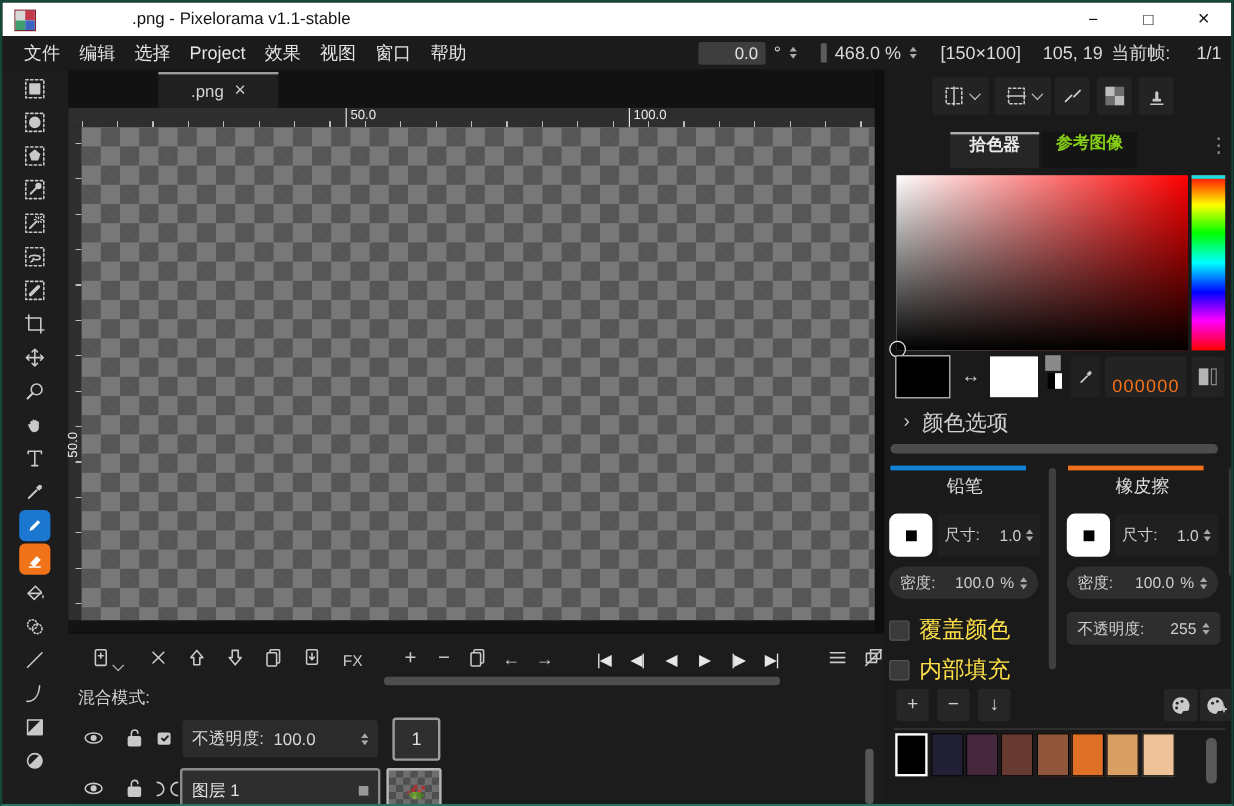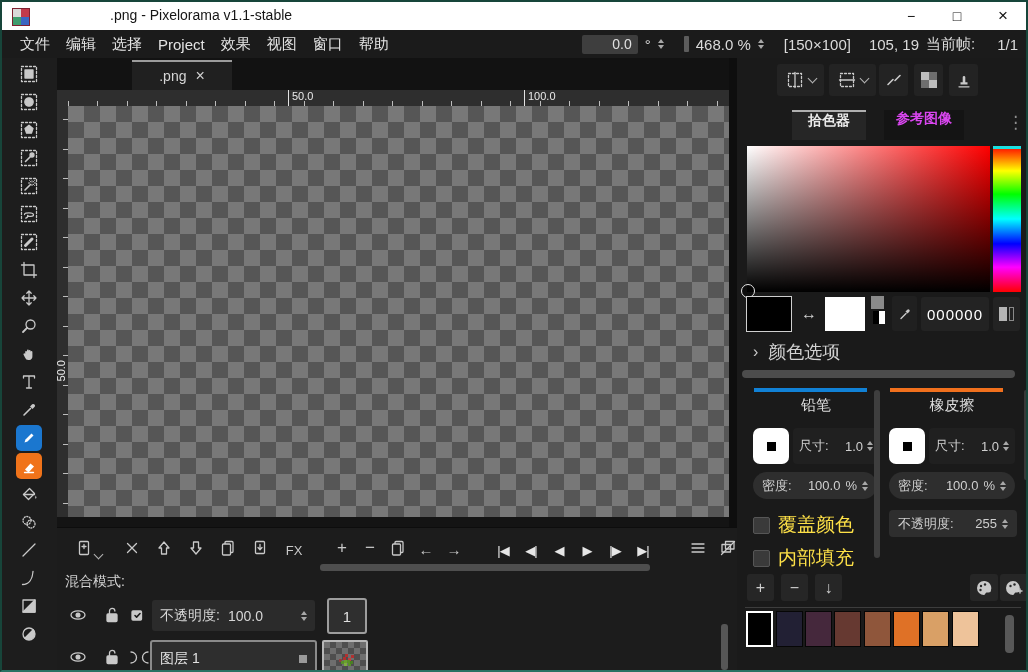--- a/index.html
+++ b/index.html
@@ -52,21 +52,21 @@
   .sprite{position:absolute;left:20px;top:18px;width:3px;height:3px;background:#6a9e2f;box-shadow:3px 0 #5a8f29,6px 1px #4a7f24,-3px 1px #5a8f29,0 3px #7fae3f,4px 3px #5a8f29,-1px -3px #b03030,4px -2px #c04040,7px -5px #b03030,-5px -1px #8f4040,1px -6px #b03030;}
   .vscroll-tl{position:absolute;left:664px;top:96px;width:7px;height:46px;background:#565656;border-radius:3px;}
   
   .rightpanel{left:735px;top:56px;width:293px;height:616px;background:#1a1a1a;}
   .rbtn{position:absolute;top:6px;height:32px;background:#232323;border-radius:3px;display:flex;align-items:center;justify-content:center;gap:4px;}
   .rtab{position:absolute;top:52px;height:30px;display:flex;align-items:flex-start;justify-content:center;font-size:14px;box-sizing:border-box;font-weight:bold;}
   .svsq{position:absolute;left:10px;top:88px;width:243px;height:146px;background:linear-gradient(to bottom,rgba(0,0,0,0),#000),linear-gradient(to right,#fff,#f00);}
   .svcur{position:absolute;left:-6px;bottom:-6px;width:12px;height:12px;border:1.5px solid #e8e8e8;border-radius:50%;background:rgba(0,0,0,.5);}
   .hue{position:absolute;left:256px;top:88px;width:28px;height:146px;background:linear-gradient(to bottom,#f00,#ff0 17%,#0f0 33%,#0ff 50%,#00f 67%,#f0f 83%,#f00);}
   .huecur{position:absolute;left:0;top:0;width:100%;height:3px;background:#1ae0e0;}
-  .hexbox{position:absolute;left:184px;top:239px;width:68px;height:34px;background:#232323;border-radius:3px;display:flex;align-items:center;justify-content:center;font-size:15px;color:#ffffff;letter-spacing:1px;}
+  .hexbox{position:absolute;left:184px;top:239px;width:68px;height:34px;background:#232323;border-radius:3px;display:flex;align-items:flex-end;justify-content:center;font-size:15px;color:#f97316;letter-spacing:1px;}
   .pillrow{height:27px;background:#2e2e2e;border-radius:14px;display:flex;align-items:center;padding:0 9px;box-sizing:border-box;font-size:13px;color:#cfcfcf;gap:5px;}
   .sizebox{position:absolute;left:42px;top:40px;width:86px;height:36px;background:#202020;border-radius:4px;display:flex;align-items:center;padding:0 6px;box-sizing:border-box;font-size:13px;color:#cfcfcf;gap:4px;}
   .brushbtn{position:absolute;left:2px;top:40px;width:36px;height:36px;background:#fff;border-radius:7px;display:flex;align-items:center;justify-content:center;}
   .chkbox{width:15px;height:15px;background:#3a3a3a;border:1px solid #565656;border-radius:2px;}
   .chklabel{font-size:19px;color:#fde047;margin-left:8px;}
   .paltbtn{position:absolute;top:516px;width:27px;height:27px;background:#262626;border-radius:3px;display:flex;align-items:center;justify-content:center;font-size:16px;color:#cdcdcd;}
   .palsw{position:absolute;top:553px;width:27px;height:36px;box-sizing:border-box;border:1px solid #060606;}
   .coltitle{position:absolute;top:8px;left:0;width:100%;text-align:center;font-size:15px;color:#dcdcdc;}
 </style>
 </head>
@@ -445,21 +445,21 @@
     <div class="rbtn" style="left:212px;width:29px">
       <svg class="ic" width="20" height="20">
           <path d="M6.5 14.5 h7 v-2.2 h-2.2 v-5 a1.3 1.3 0 0 0 -2.6 0 v5 H6.5 z" fill="#c9c9c9" stroke="none"></path>
           <path d="M5 16.8 h10"></path>
         </svg>
     </div>
 
     <div class="rtab" style="left:55px;width:74px;background:#262626;border-top:2px solid #b0b0b0;color:#eaeaea">
         <span>拾色器</span>
       </div>
-    <div class="rtab" style="left:147px;width:80px;background:#141414;color:#d946ef">
+    <div class="rtab" style="left:131px;width:80px;background:#141414;color:#84cc16">
         <span>参考图像</span>
       </div>
     <div class="abs" style="left:270px;top:54px;font-size:17px;color:#8f8f8f"><span>⋮</span></div>
 
     <div class="svsq">
         <span class="svcur"></span>
       </div>
     <div class="hue">
         <span class="huecur"></span>
       </div>
@@ -484,21 +484,21 @@
       <span style="width:8px;height:14px;background:#b5b5b5;display:inline-block"></span>
       <span style="width:5px;height:14px;border:1px solid #8a8a8a;display:inline-block;box-sizing:border-box"></span>
     </div>
 
     <div class="abs flex" style="left:16px;top:282px;gap:10px">
       <span style="color:#c9c9c9;font-size:16px">›</span>
       <span style="color:#d2d2d2;font-size:18px">颜色选项</span>
     </div>
     <div class="abs" style="left:5px;top:312px;width:273px;height:8px;background:#4c4c4c;border-radius:4px"></div>
 
-    <div class="abs" style="left:14px;top:330px;width:130px;height:180px">
+    <div class="abs" style="left:2px;top:330px;width:130px;height:180px">
       <div class="abs" style="left: 3px; top: 0px; width: 113px; height: 4px; background: rgb(17, 129, 213);"></div>
       <div class="coltitle">铅笔</div>
       <div class="brushbtn">
           <span style="width:9px;height:9px;background:#000;display:inline-block"></span>
         </div>
       <div class="sizebox">
         <span>尺寸:</span>
         <span style="margin-left:auto">1.0</span>
         <span class="spin">
             <i class="tu"></i>

